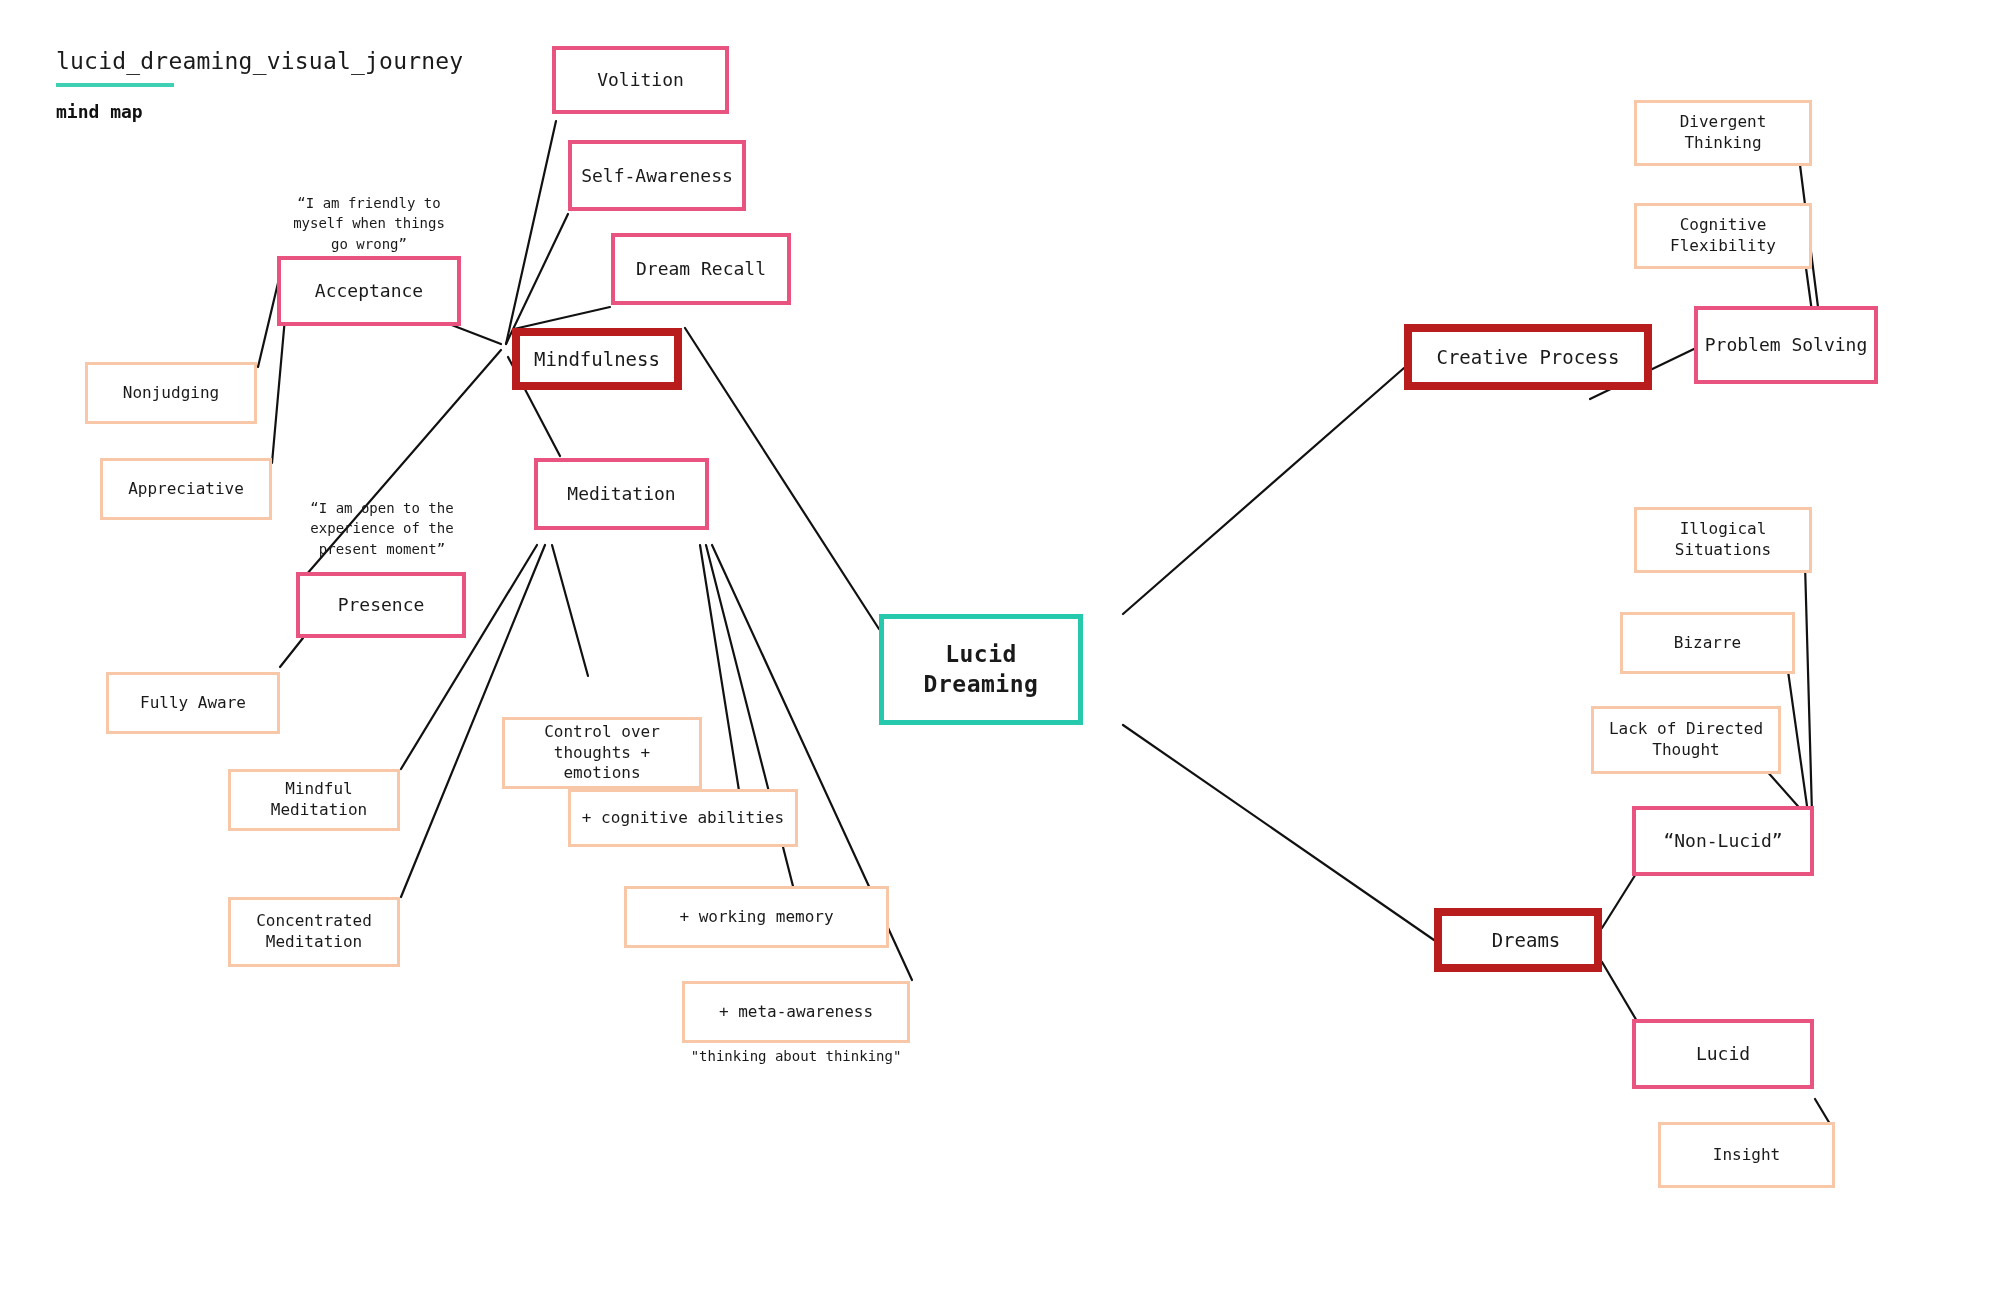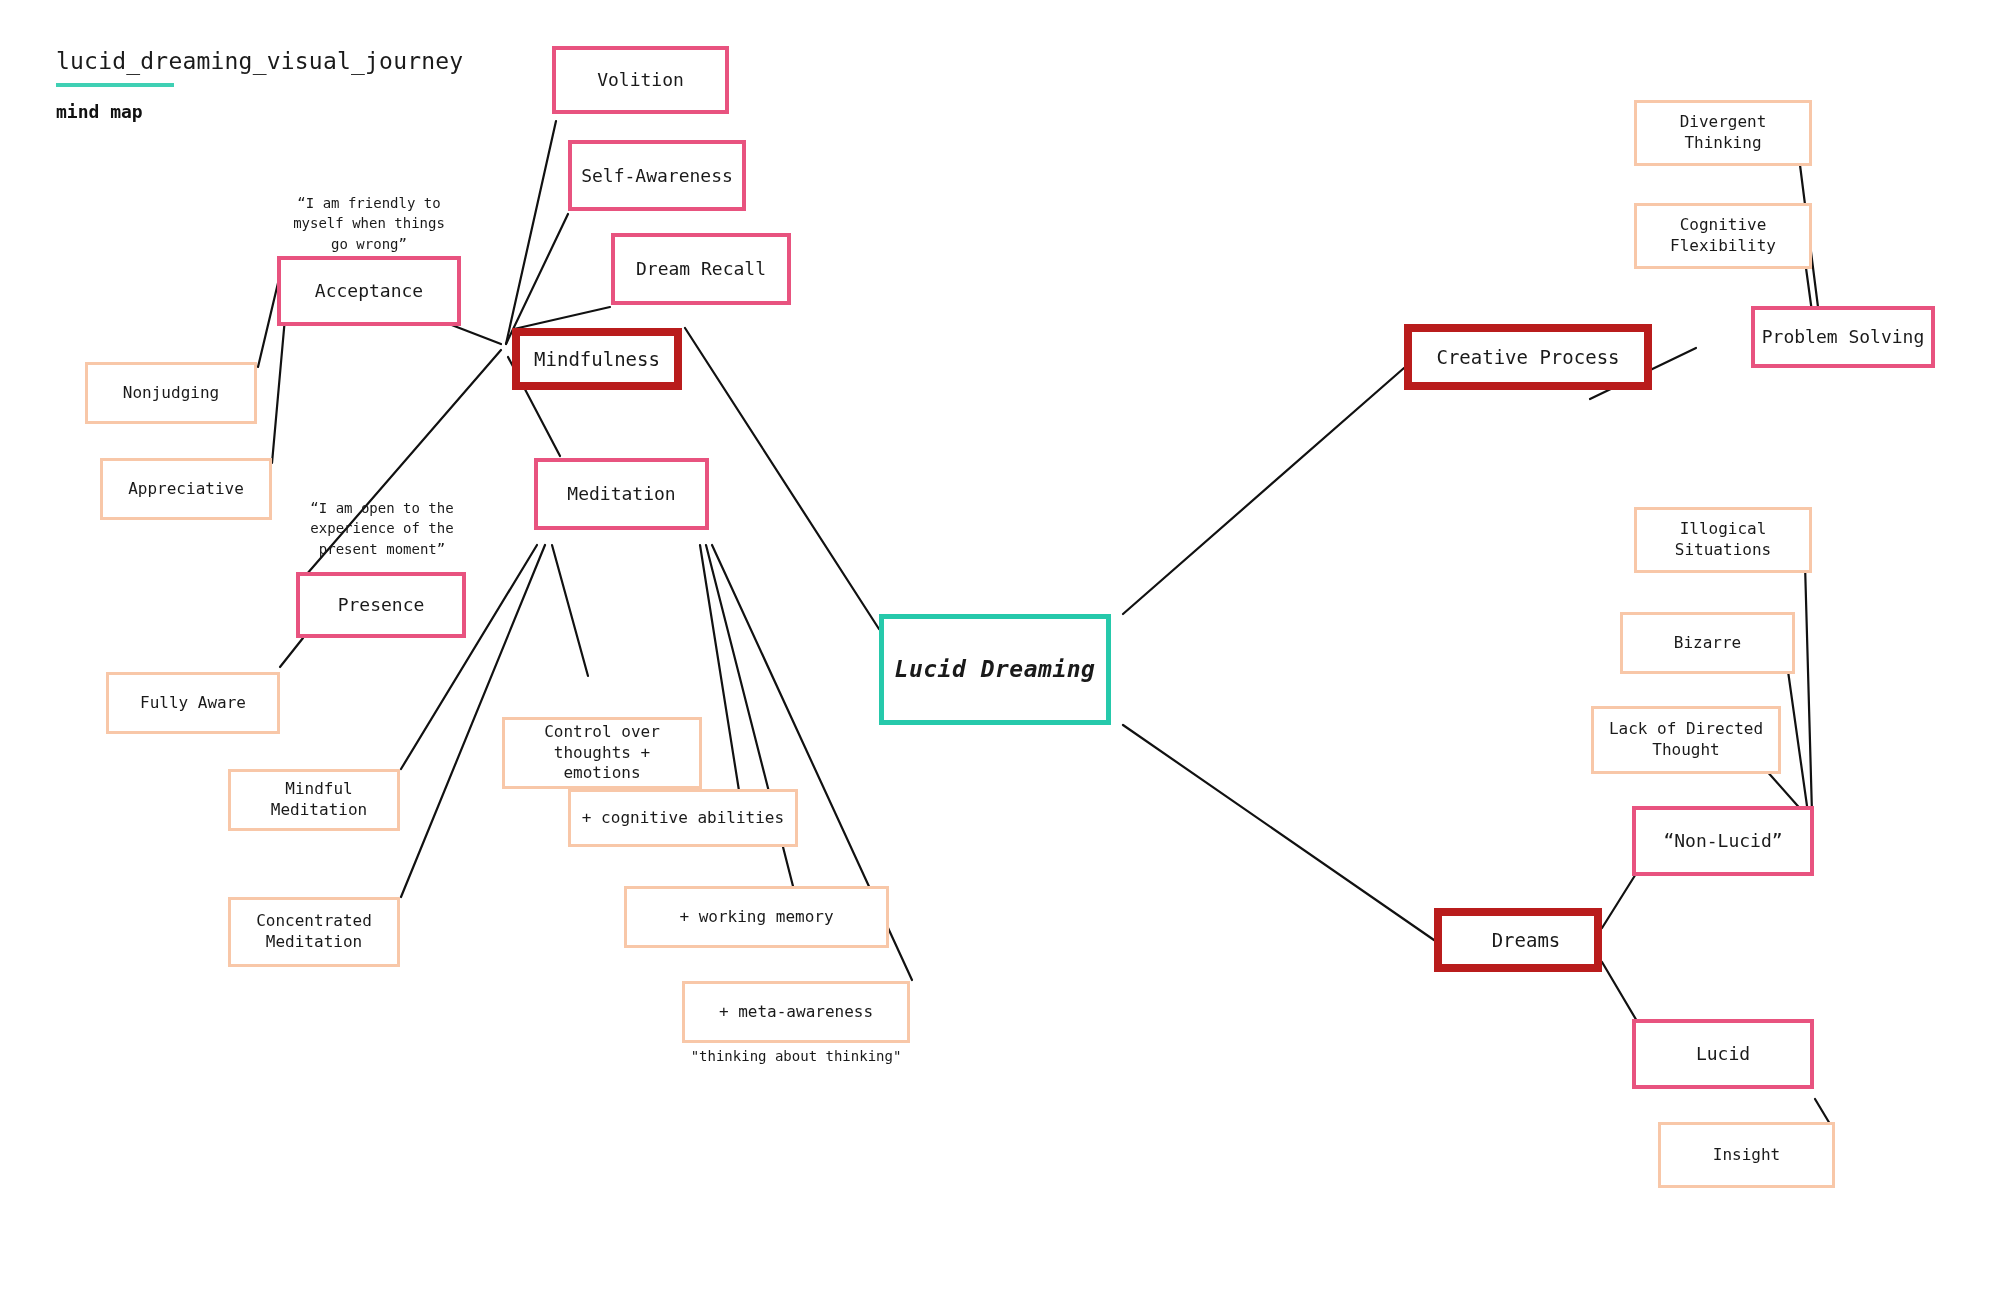--- a/index.html
+++ b/index.html
@@ -156,21 +156,21 @@
       <path d="M 1812 813 L 1805 564"></path>
 
       <path d="M 1808 813 L 1788 671"></path>
 
       <path d="M 1804 813 L 1765 769"></path>
 
       <path d="M 1815 1099 L 1833 1129"></path>
     </g>
   </svg>
 
-  <div class="node root" style="left:879px; top:614px; width:232px; height:111px;font-style:italic;">
+  <div class="node root" style="left:879px; top:614px; width:204px; height:111px;">
     <span>Lucid Dreaming</span>
   </div>
 
   <div class="node l1" style="left:512px; top:328px; width:170px; height:62px;">
     <span>Mindfulness</span>
   </div>
   <div class="node l1" style="left:1404px; top:324px; width:248px; height:66px;">
     <span>Creative Process</span>
   </div>
   <div class="node l1" style="left:1434px; top:908px; width:168px; height:64px;padding-left:16px;">
@@ -188,21 +188,21 @@
   </div>
   <div class="node l2" style="left:277px; top:256px; width:184px; height:70px;">
     <span>Acceptance</span>
   </div>
   <div class="node l2" style="left:296px; top:572px; width:170px; height:66px;">
     <span>Presence</span>
   </div>
   <div class="node l2" style="left:534px; top:458px; width:175px; height:72px;">
     <span>Meditation</span>
   </div>
-  <div class="node l2" style="left:1751px; top:306px; width:184px; height:62px;">
+  <div class="node l2" style="left:1694px; top:306px; width:184px; height:78px;">
     <span>Problem Solving</span>
   </div>
   <div class="node l2" style="left:1632px; top:806px; width:182px; height:70px;">
     <span>“Non-Lucid”</span>
   </div>
   <div class="node l2" style="left:1632px; top:1019px; width:182px; height:70px;">
     <span>Lucid</span>
   </div>
 
   <div class="node l3" style="left:85px; top:362px; width:172px; height:62px;">

